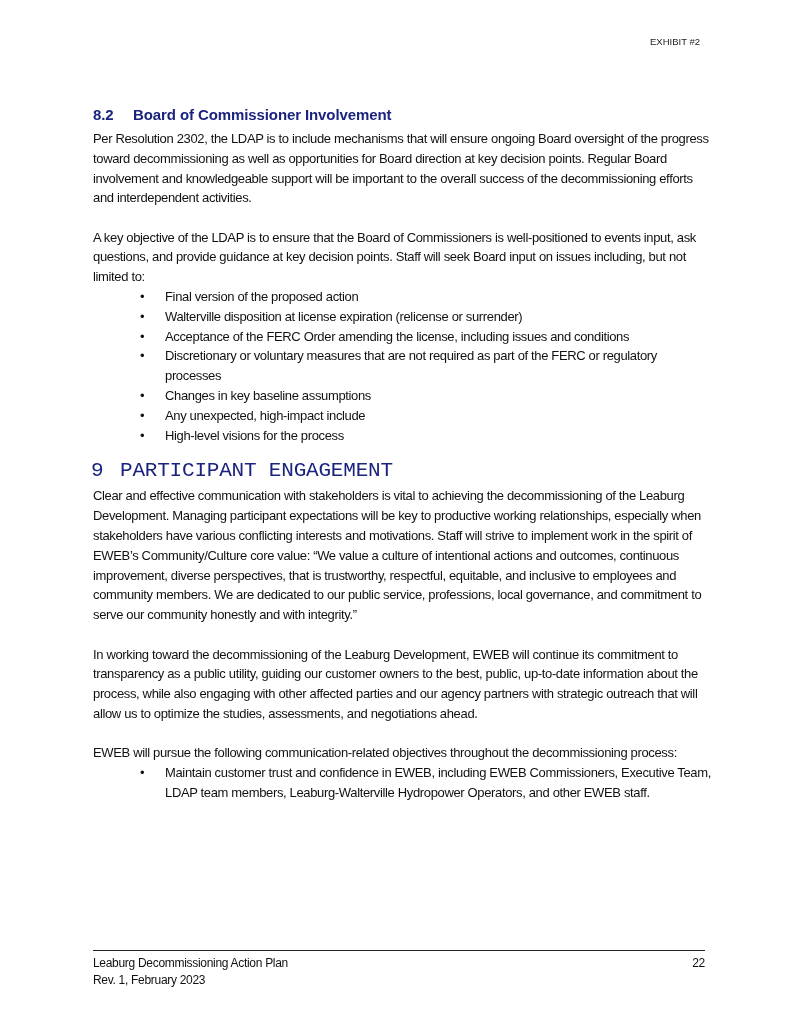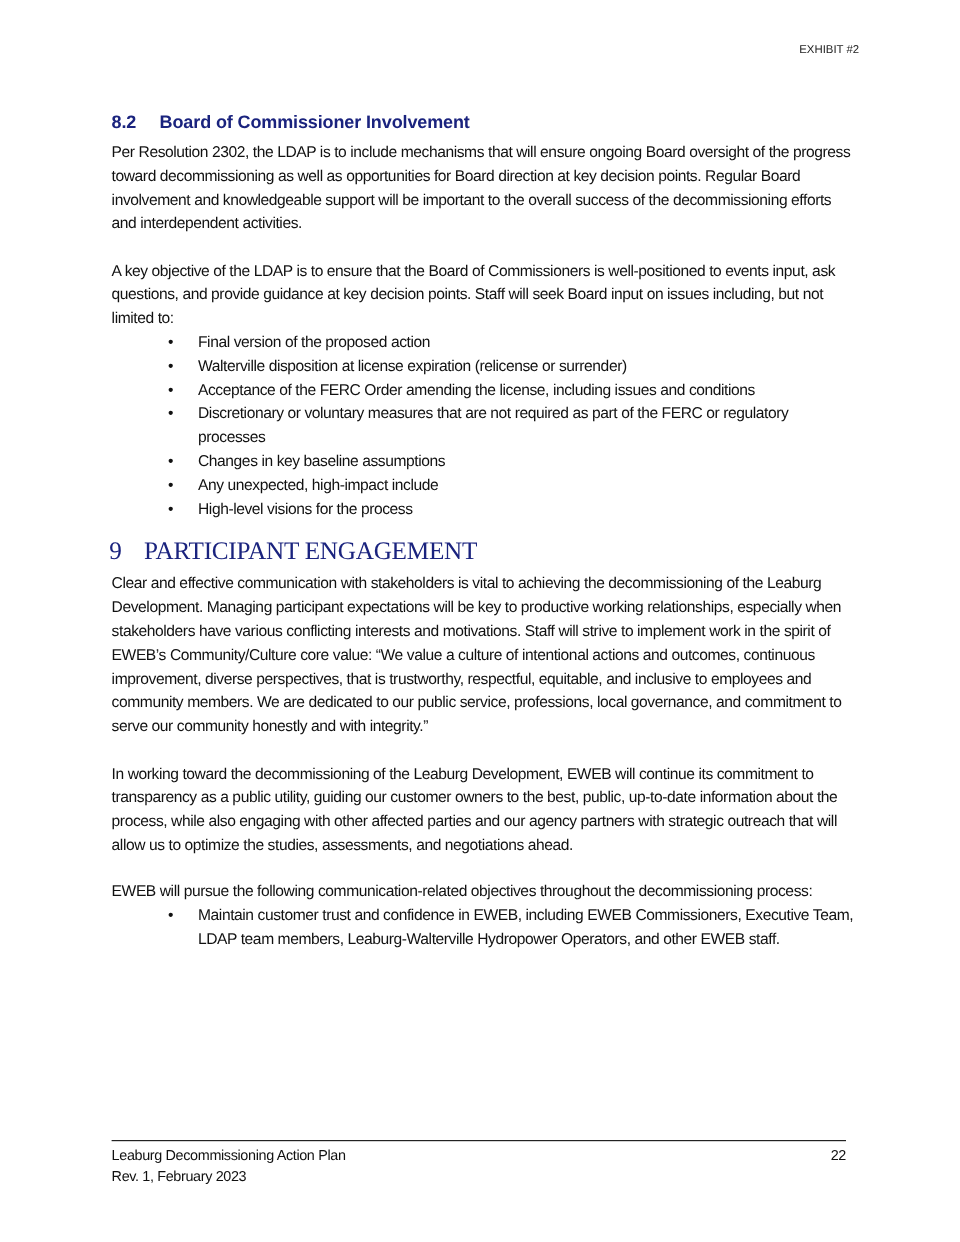--- a/index.html
+++ b/index.html
@@ -1,24 +1,24 @@
 <!DOCTYPE html>
 <html><head>
 <meta charset="utf-8">
 <style>
   html, body { margin: 0; padding: 0; background: #ffffff; }
   body { width: 800px; height: 1035px; position: relative; overflow: hidden;
          font-family: "Liberation Sans", sans-serif; color: #111; }
   .exhibit { position: absolute; top: 36px; left: 650px; font-size: 9.5px; color: #222;
-             font-family: "Liberation Sans", sans-serif; margin-left: 16px; }
+             font-family: "Liberation Sans", sans-serif; }
   .content { position: absolute; left: 93px; top: 94px; width: 620px; }
   .h2 { font-family: "Liberation Sans", sans-serif; font-weight: bold; color: #1a237e;
-        font-size: 15px; margin: 0 0 6px 0; letter-spacing: -0.1px; }
+        font-size: 15px; margin: 12px 0 6px 0; letter-spacing: -0.1px; }
   .h2 .num { display: inline-block; width: 40px; }
-  .h1 { font-family: Liberation Serif, serif; font-weight: normal; color: #1a237e;
+  .h1 { font-family: Liberation Mono, monospace; font-weight: normal; color: #1a237e;
         font-size: 21px; margin: 0 0 4px -2px; letter-spacing: -0.2px; }
   .h1 .num { display: inline-block; width: 29px; }
   p { margin: 0; font-size: 13px; line-height: 19.8px; letter-spacing: -0.35px; }
   .gap { height: 19.5px; }
   ul { margin: 0; padding: 0; list-style: none; }
   ul li { position: relative; padding-left: 72px; font-size: 13px; line-height: 19.8px; letter-spacing: -0.35px; }
   ul li .bullet { position: absolute; left: 47px; top: 0; }
   .footer { position: absolute; left: 93px; top: 950px; width: 612px; border-top: 1px solid #222;
             padding-top: 4px; font-size: 12px; line-height: 17px; letter-spacing: -0.3px; }
   .footer .page { position: absolute; right: 0; top: 4px; margin-left: 42px; }

